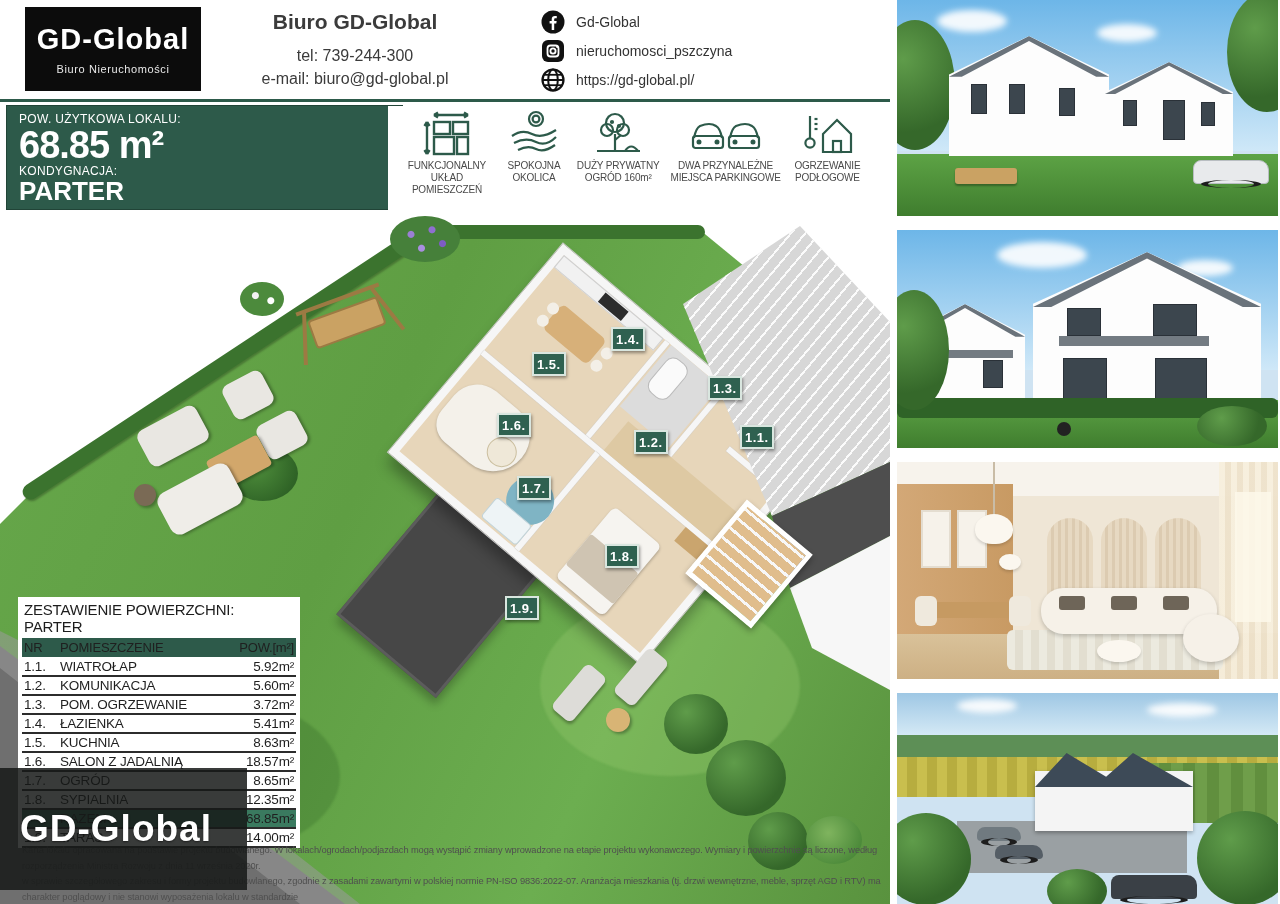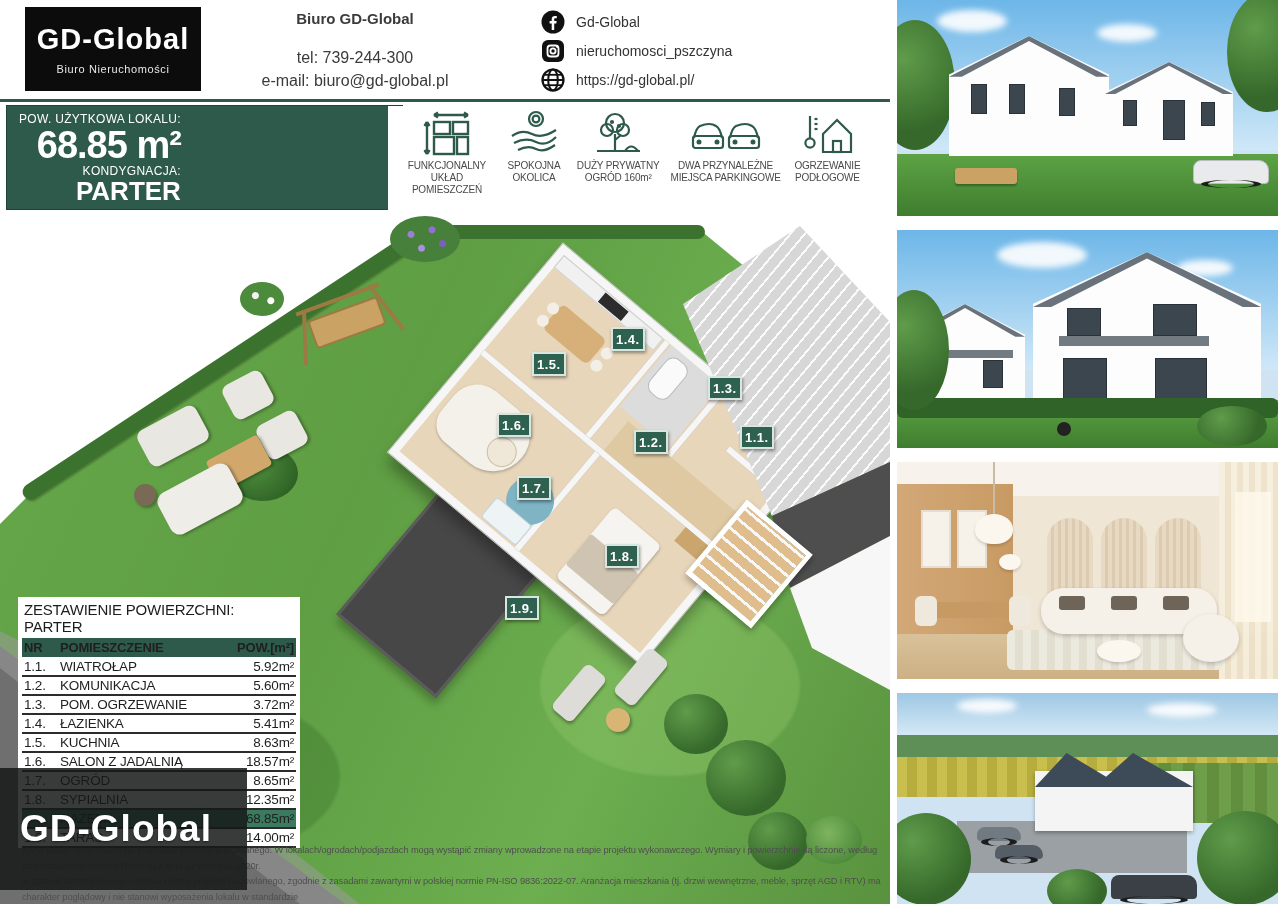--- a/index.html
+++ b/index.html
@@ -5,36 +5,36 @@
   * { margin:0; padding:0; box-sizing:border-box; }
   body { background:#dcdcdc; font-family:"Liberation Sans", sans-serif; }
   .page { position:relative; width:1280px; height:904px; background:#fff; overflow:hidden; }
 
   
   .logo-box { position:absolute; left:25px; top:7px; width:176px; height:84px; background:#0c0c0c;
     color:#fff; display:flex; flex-direction:column; align-items:center; justify-content:center; gap:7px; }
   .logo-title { font-size:29px; font-weight:bold; letter-spacing:1px; }
   .logo-sub { font-size:11px; letter-spacing:.6px; color:#e9e9e9; }
   .contact { position:absolute; left:225px; top:10px; width:260px; text-align:center; color:#3b3b3b; }
-  .contact .l1 { font-size:15px; font-weight:bold; margin-bottom:22px; }
+  .contact .l1 { font-size:21px; font-weight:bold; margin-bottom:13px; }
   .contact .l2, .contact .l3 { font-size:16px; margin-bottom:5px; }
   .social { position:absolute; left:541px; top:8px; }
   .social-row { display:flex; align-items:center; gap:11px; height:28px; margin-bottom:1px; }
   .social-label { font-size:14px; color:#333; }
   .si { width:24px; height:24px; display:block; }
 
   .green-hr { position:absolute; left:0; top:99px; width:890px; height:3px; background:#2d5a4a; }
 
   
   .banner { position:absolute; left:6px; top:105px; width:397px; height:105px; background:#2d5a4a;
     border:1px solid #214437; color:#fff; display:flex; justify-content:space-between; padding:6px 12px 6px 12px; }
   .banner .small { font-size:12px; letter-spacing:.3px; }
   .banner .big-b { font-size:35px; line-height:34px; font-weight:bold; }
   .banner .big-1 { font-size:29px; line-height:28px; font-weight:bold; }
-  .banner-right { text-align:right; }
+  .banner-right { }
   .banner .pow { font-size:38px; line-height:38px; font-weight:bold; letter-spacing:-1px; }
   .banner .parter { font-size:26px; line-height:27px; font-weight:bold; }
 
   
   .features { position:absolute; left:388px; top:106px; width:484px; height:108px; background:#fff;
     display:flex; justify-content:space-between; align-items:flex-start; padding:4px 2px 0 8px; }
   .feature { display:flex; flex-direction:column; align-items:center; }
   .feature svg { display:block; }
   .feature-label { margin-top:4px; font-size:10px; line-height:12px; color:#4a4a4a; text-align:center; white-space:pre-line; letter-spacing:-.2px; }
 
@@ -67,21 +67,21 @@
   .badge { position:absolute; z-index:30; min-width:33px; height:24px; padding:0 3px; background:#2f6150;
     border:2px solid #d9e6df; color:#fff; font-size:13px; font-weight:bold; display:flex; align-items:center; justify-content:center;
     box-shadow:1px 2px 3px rgba(0,0,0,.4); letter-spacing:.5px; }
   .furn { position:absolute; }
 
   
   .area-table-wrap { position:absolute; left:18px; top:597px; width:282px; z-index:20; background:#fff; padding:2px 4px 0 4px; }
   .area-title { font-size:15px; color:#1d1d1d; letter-spacing:-.2px; padding:2px 0 3px 2px; }
   table.areas { width:100%; border-collapse:collapse; }
   table.areas tr { height:19px; }
-  table.areas tr.hdr { background:#2d5a4a; color:#fff;font-weight:bold; }
+  table.areas tr.hdr { background:#2d5a4a; color:#fff; }
   table.areas tr.hdr td { font-size:13px; letter-spacing:-.2px; }
   table.areas td { font-size:13.5px; color:#1f1f1f; padding:1px 2px; letter-spacing:-.2px; }
   table.areas tr.row td { border-bottom:2px solid #2c2c2c; }
   table.areas td.c0 { width:36px; }
   table.areas td.c2 { width:70px; text-align:right; }
   table.areas tr.total { background:#3a7a5f; color:#fff; }
   table.areas tr.total td { font-size:13.5px; border-bottom:2px solid #2c2c2c; }
 
   
   .disclaimer { position:absolute; left:22px; top:843px; width:862px; z-index:22; color:#4f4f4f; font-size:9.3px; line-height:15.5px; letter-spacing:-.1px; }

